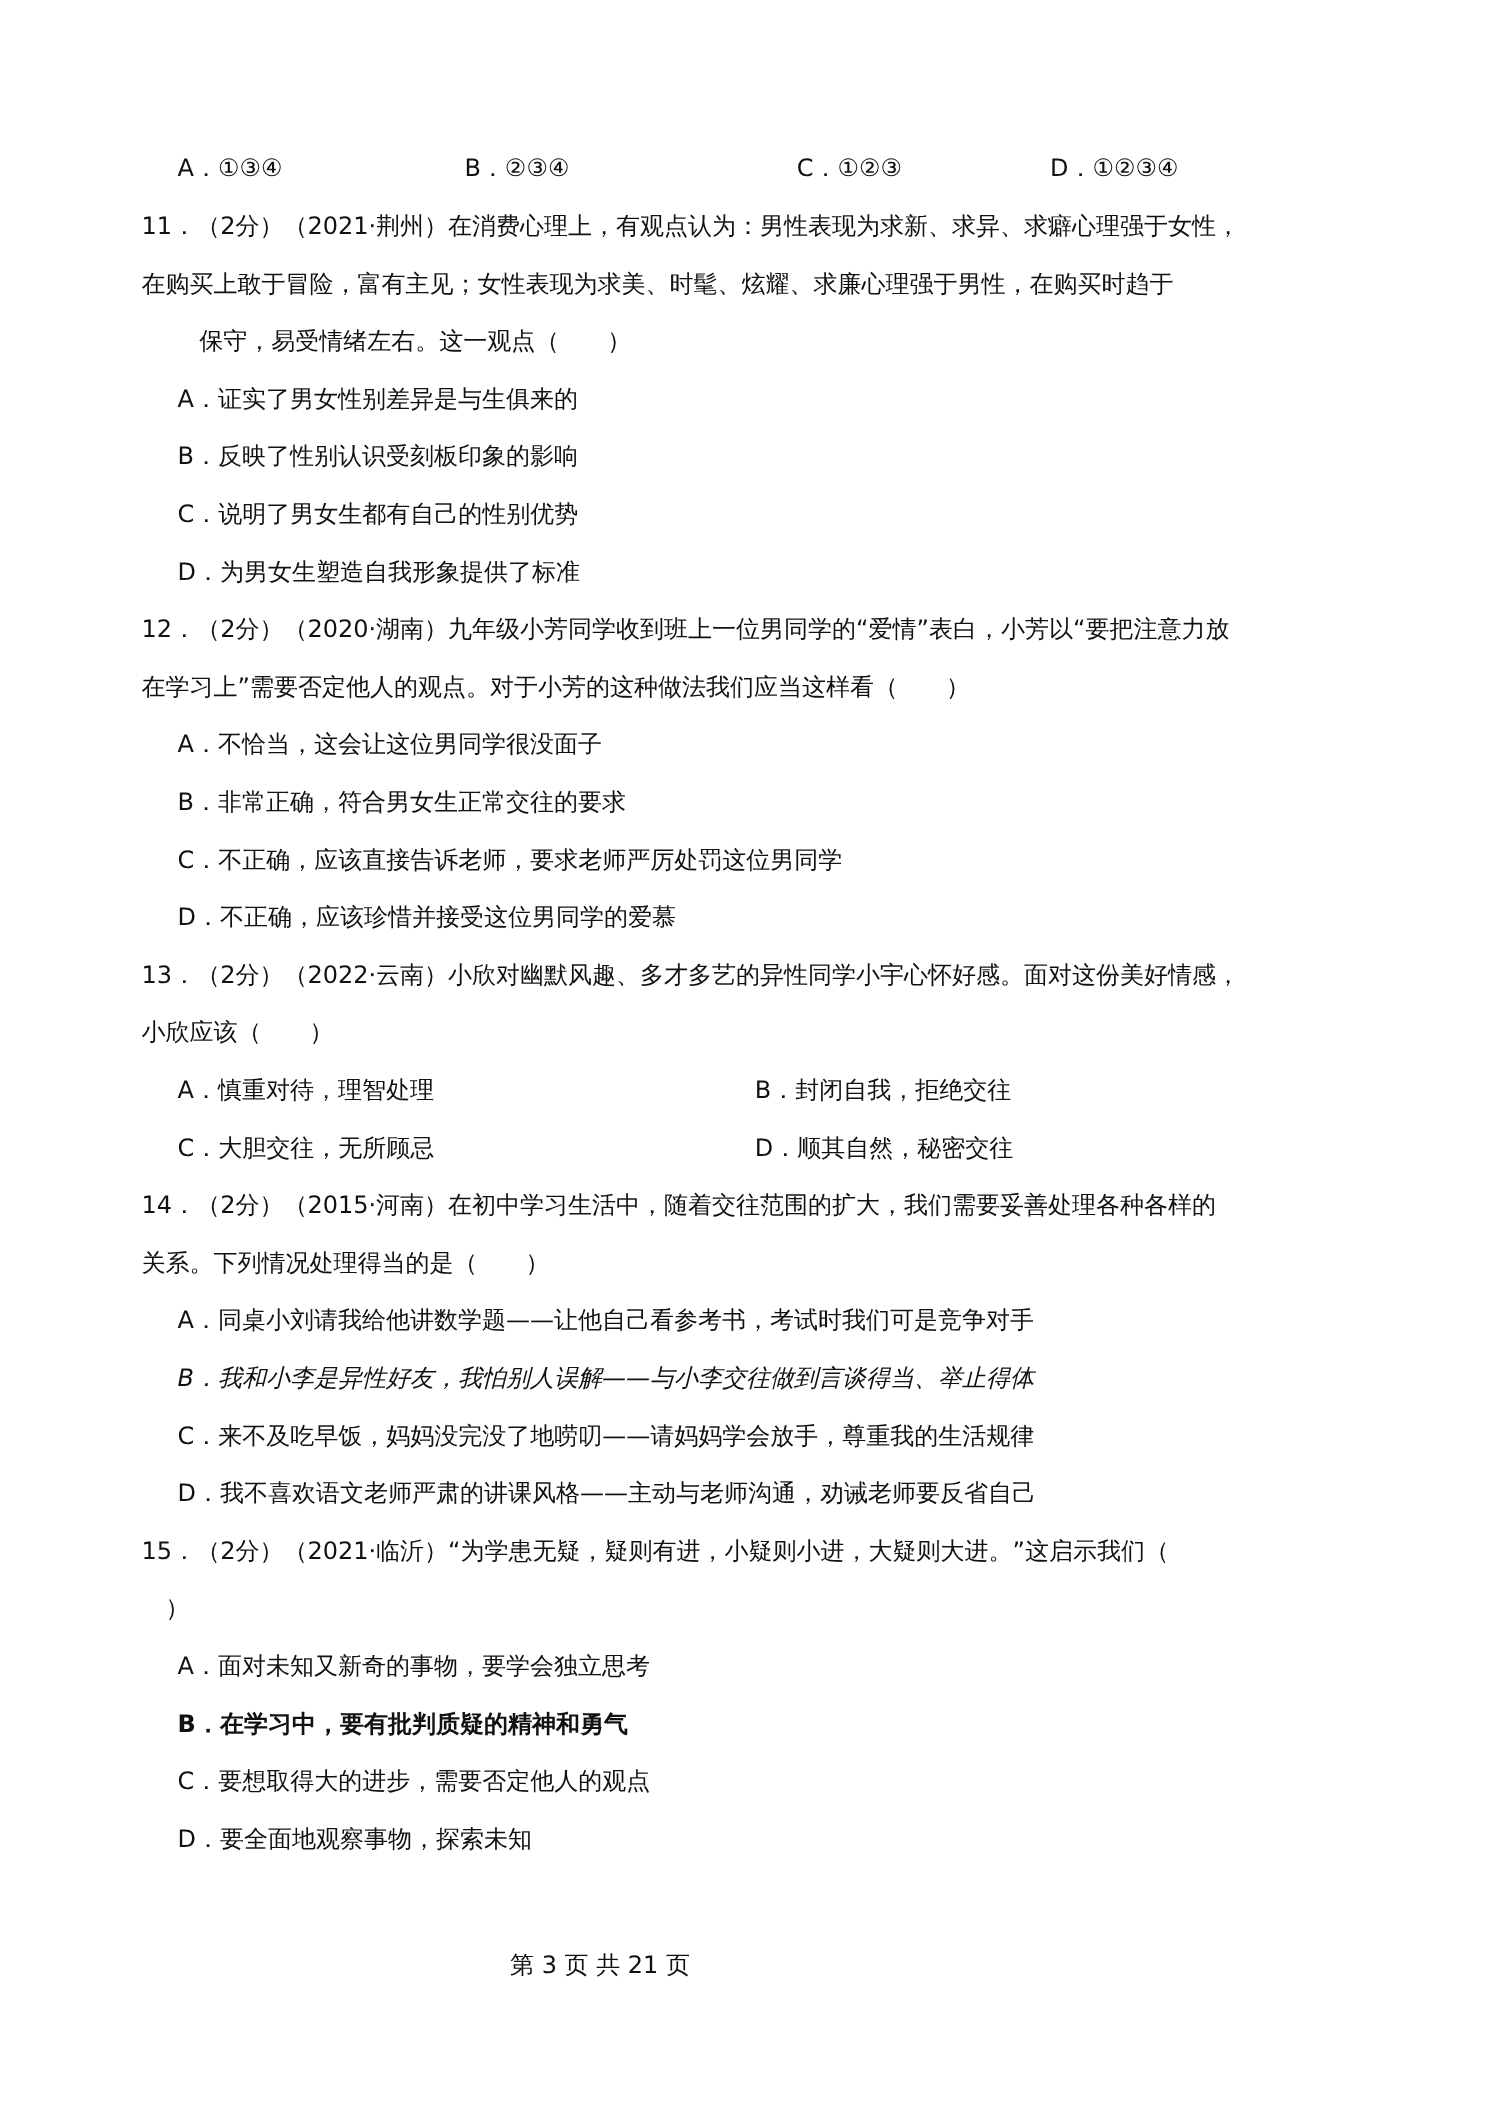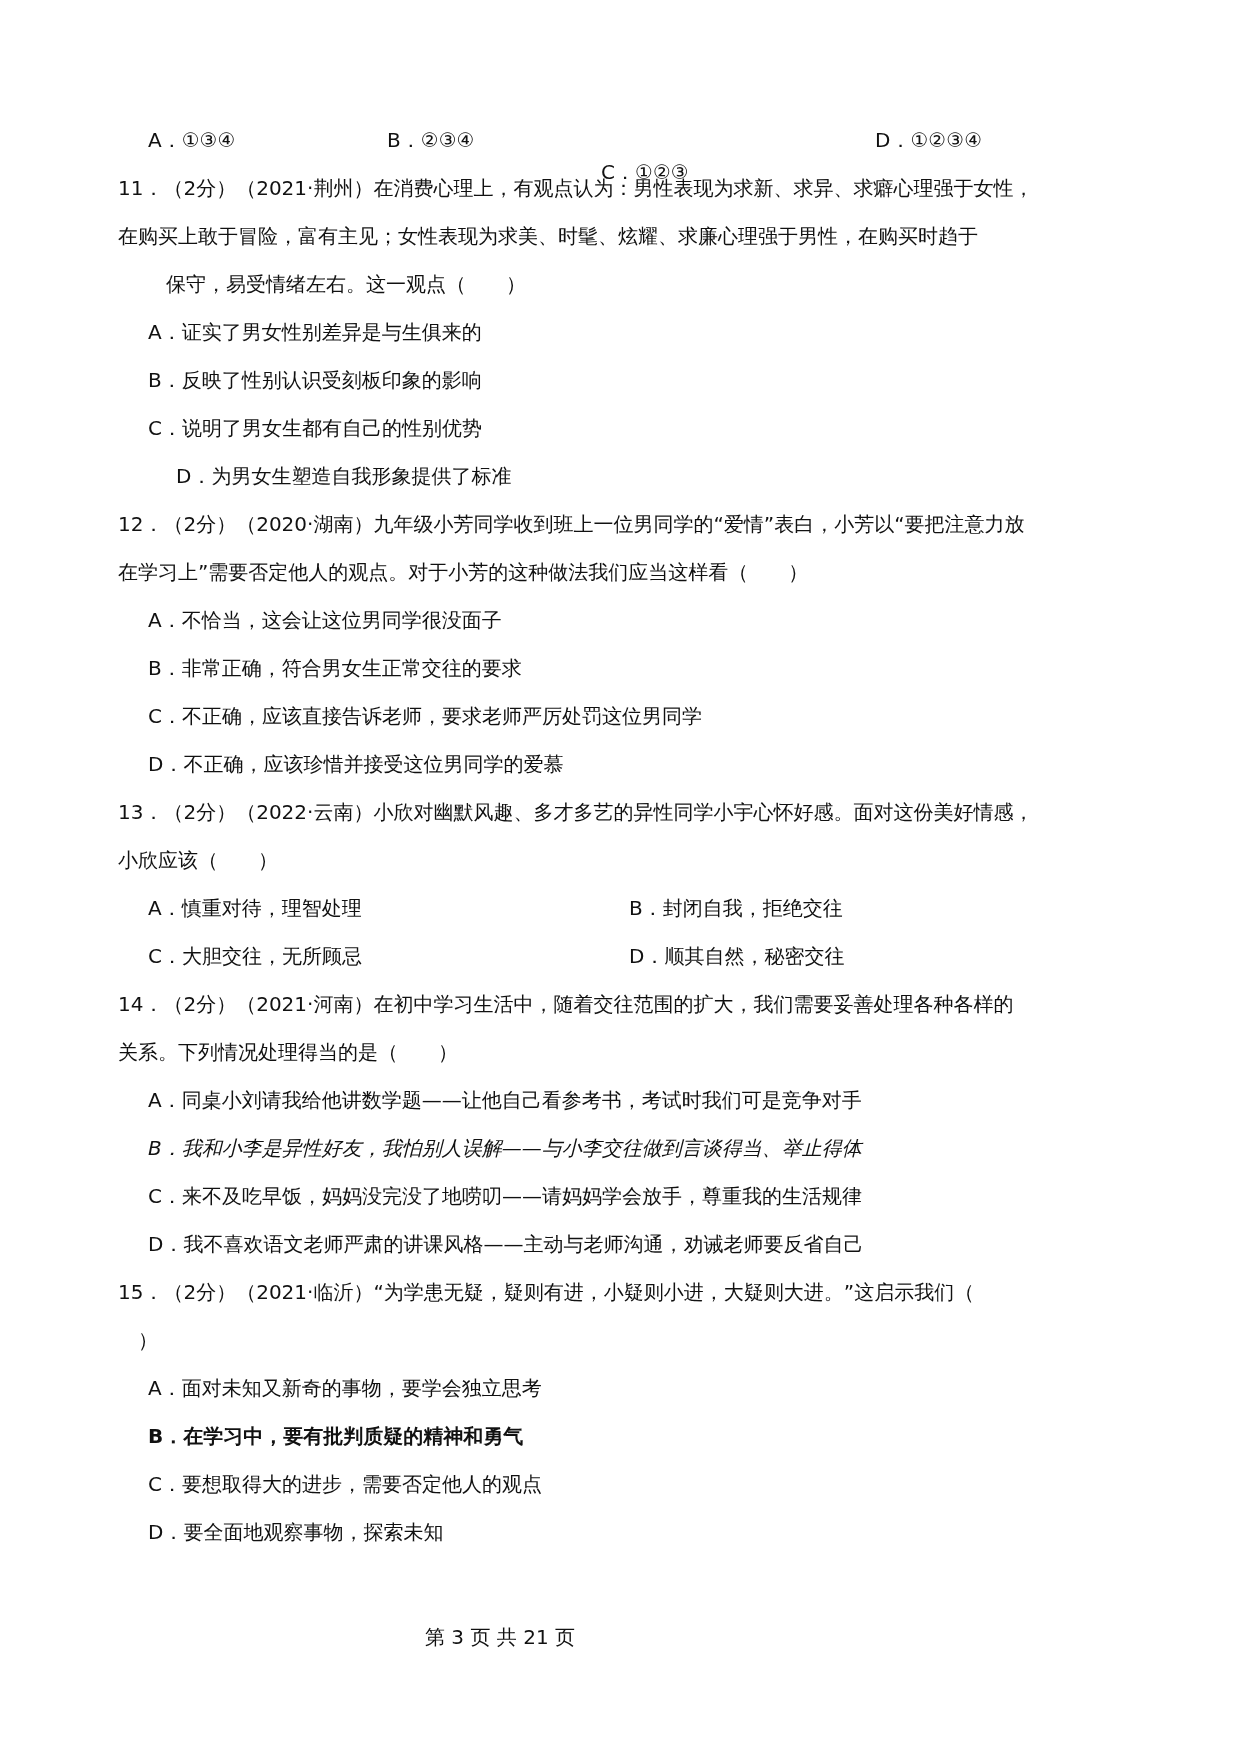--- a/index.html
+++ b/index.html
@@ -7,31 +7,31 @@
          font-family: "DejaVu Sans", "Liberation Sans", sans-serif; color: #111; }
   .line { position: absolute; left: 118px; font-size: 20px; line-height: 24px; white-space: nowrap; }
   .opt { position: absolute; font-size: 20px; line-height: 24px; white-space: nowrap; }
   .footer { position: absolute; left: 0; width: 1000px; top: 1625px; text-align: center; font-size: 20px; line-height: 24px; }
 </style>
 </head>
 <body>
 
 <div class="opt" style="left:148px; top:128px;">A．①③④</div>
 <div class="opt" style="left:387px; top:128px;">B．②③④</div>
-<div class="opt" style="left:601px; top:128px;margin-top:32px;">C．①②③</div>
+<div class="opt" style="left:664px; top:128px;">C．①②③</div>
 <div class="opt" style="left:875px; top:128px;">D．①②③④</div>
 
 <div>
   <div class="line" style="top:176px;">11．（2分）（2021·荆州）在消费心理上，有观点认为：男性表现为求新、求异、求癖心理强于女性，</div>
   <div class="line" style="top:224px;">在购买上敢于冒险，富有主见；女性表现为求美、时髦、炫耀、求廉心理强于男性，在购买时趋于</div>
   <div class="line" style="top:272px;margin-left:48px;">保守，易受情绪左右。这一观点（　　）</div>
   <div class="opt" style="left:148px; top:320px;">A．证实了男女性别差异是与生俱来的</div>
   <div class="opt" style="left:148px; top:368px;">B．反映了性别认识受刻板印象的影响</div>
   <div class="opt" style="left:148px; top:416px;">C．说明了男女生都有自己的性别优势</div>
-  <div class="opt" style="left:148px; top:464px;margin-left:28px;">D．为男女生塑造自我形象提供了标准</div>
+  <div class="opt" style="left:148px; top:464px;">D．为男女生塑造自我形象提供了标准</div>
 </div>
 
 <div>
   <div class="line" style="top:512px;">12．（2分）（2020·湖南）九年级小芳同学收到班上一位男同学的“爱情”表白，小芳以“要把注意力放</div>
   <div class="line" style="top:560px;">在学习上”需要否定他人的观点。对于小芳的这种做法我们应当这样看（　　）</div>
   <div class="opt" style="left:148px; top:608px;">A．不恰当，这会让这位男同学很没面子</div>
   <div class="opt" style="left:148px; top:656px;">B．非常正确，符合男女生正常交往的要求</div>
   <div class="opt" style="left:148px; top:704px;">C．不正确，应该直接告诉老师，要求老师严厉处罚这位男同学</div>
   <div class="opt" style="left:148px; top:752px;">D．不正确，应该珍惜并接受这位男同学的爱慕</div>
 </div>
@@ -39,21 +39,21 @@
 <div>
   <div class="line" style="top:800px;">13．（2分）（2022·云南）小欣对幽默风趣、多才多艺的异性同学小宇心怀好感。面对这份美好情感，</div>
   <div class="line" style="top:848px;">小欣应该（　　）</div>
   <div class="opt" style="left:148px; top:896px;">A．慎重对待，理智处理</div>
   <div class="opt" style="left:629px; top:896px;">B．封闭自我，拒绝交往</div>
   <div class="opt" style="left:148px; top:944px;">C．大胆交往，无所顾忌</div>
   <div class="opt" style="left:629px; top:944px;">D．顺其自然，秘密交往</div>
 </div>
 
 <div>
-  <div class="line" style="top:992px;">14．（2分）（2021·河南）在初中学习生活中，随着交往范围的扩大，我们需要妥善处理各种各样的</div>
+  <div class="line" style="top:992px;">14．（2分）（2015·河南）在初中学习生活中，随着交往范围的扩大，我们需要妥善处理各种各样的</div>
   <div class="line" style="top:1040px;">关系。下列情况处理得当的是（　　）</div>
   <div class="opt" style="left:148px; top:1088px;">A．同桌小刘请我给他讲数学题——让他自己看参考书，考试时我们可是竞争对手</div>
   <div class="opt" style="left:148px; top:1136px;font-style:italic;">B．我和小李是异性好友，我怕别人误解——与小李交往做到言谈得当、举止得体</div>
   <div class="opt" style="left:148px; top:1184px;">C．来不及吃早饭，妈妈没完没了地唠叨——请妈妈学会放手，尊重我的生活规律</div>
   <div class="opt" style="left:148px; top:1232px;">D．我不喜欢语文老师严肃的讲课风格——主动与老师沟通，劝诫老师要反省自己</div>
 </div>
 
 <div>
   <div class="line" style="top:1280px;">15．（2分）（2021·临沂）“为学患无疑，疑则有进，小疑则小进，大疑则大进。”这启示我们（</div>
   <div class="line" style="top:1328px;">　）</div>

